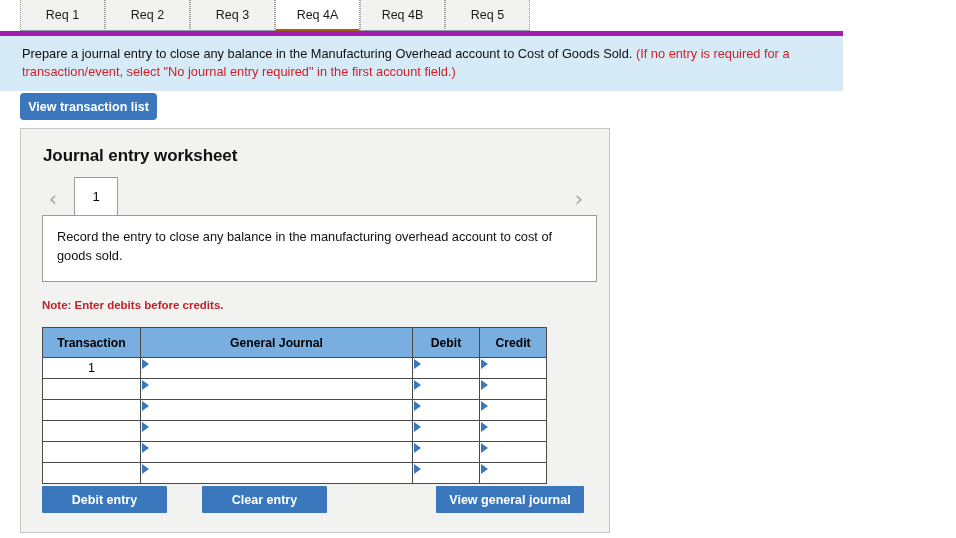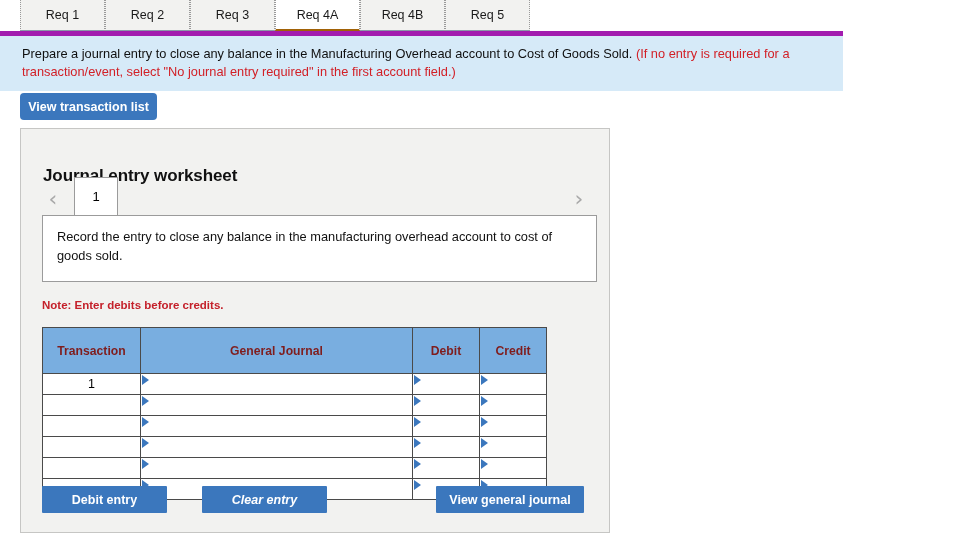--- a/index.html
+++ b/index.html
@@ -108,21 +108,20 @@
     border: 1px solid #c6c6c4;
   }
   .worksheet-title {
     position: absolute;
     left: 22px;
     top: 17px;
     font-size: 17px;
     font-weight: bold;
     color: #111111;
     letter-spacing: -0.1px;
-    margin-top: 20px;
   }
 
   
   .pager {
     position: absolute;
     left: 0;
     top: 50px;
     width: 590px;
     height: 40px;
   }
@@ -195,23 +194,23 @@
     border-collapse: collapse;
     table-layout: fixed;
     background: #ffffff;
   }
   .jtable th {
     background: #79aee0;
     border: 1px solid #4a4a4a;
     height: 21px;
     font-size: 12.2px;
     font-weight: bold;
-    color: #7f1d1d;
+    color: #000000;
     text-align: center;
-    padding: 12px;
+    padding: 4px;
   }
   .jtable td {
     border: 1px solid #4a4a4a;
     height: 20px;
     padding: 0;
     background: #ffffff;
     position: relative;
     font-size: 12.5px;
     text-align: center;
     vertical-align: middle;
@@ -233,21 +232,21 @@
     border-left: 7px solid #3b77bd;
   }
 
   
   .btn-flat {
     position: absolute;
     height: 27px;
     border-radius: 1px;
   }
   .btn-record  { left: 21px;  top: 357px; width: 125px; }
-  .btn-clear   { left: 181px; top: 357px; width: 125px; font-style: italic; }
+  .btn-clear   { left: 181px; top: 357px; width: 125px; }
   .btn-viewgj  { left: 415px; top: 357px; width: 148px; }
 </style>
 </head>
 <body>
 
 <div class="req-tabbar">
   <div class="req-tabs">
     <div class="req-tab">
         <span>Req 1</span>
       </div>

